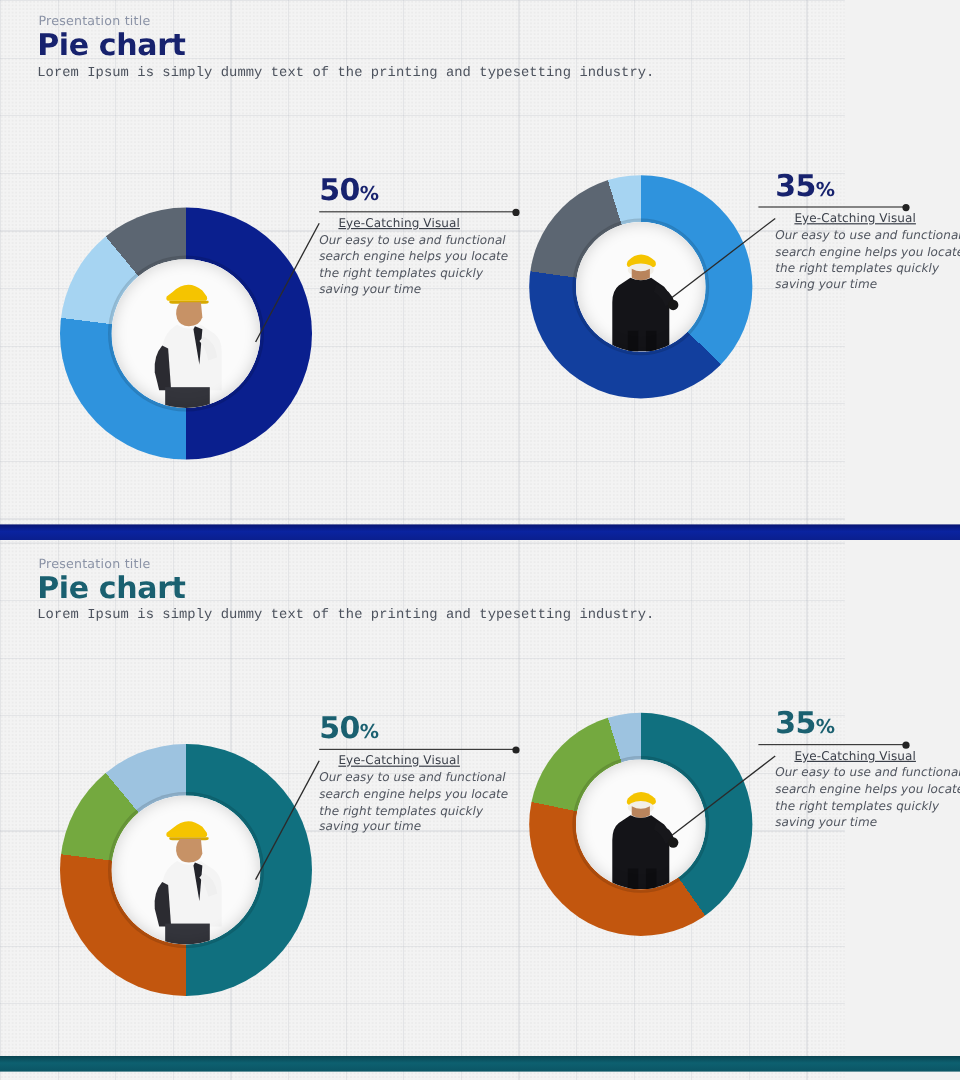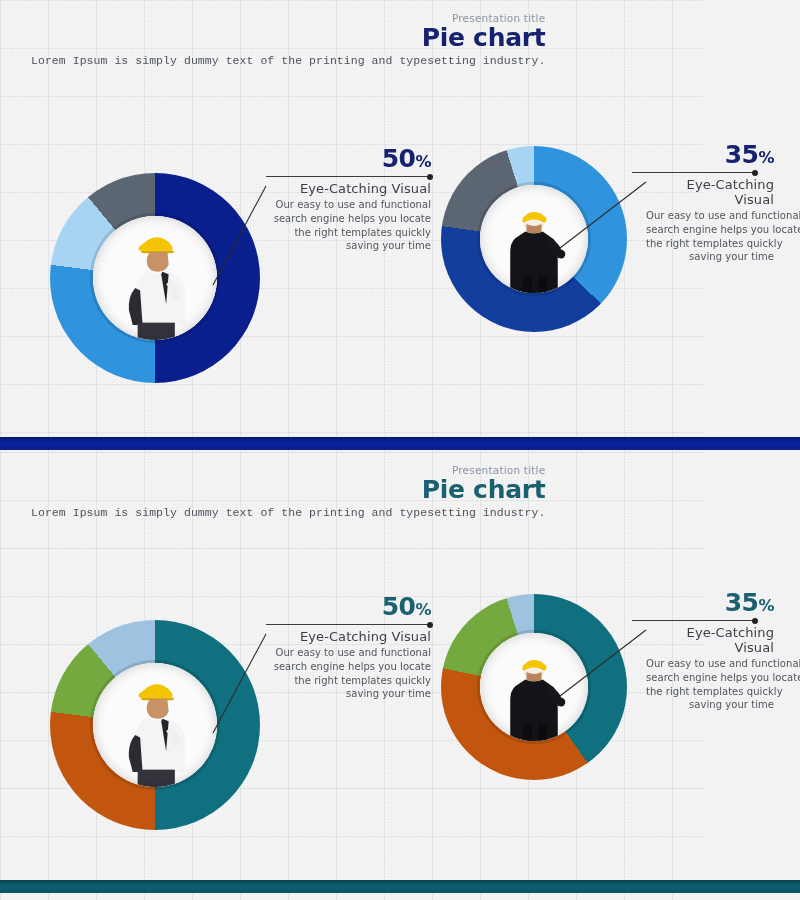--- a/index.html
+++ b/index.html
@@ -10,21 +10,20 @@
     overflow:hidden;
   }
   .page{position:relative;width:800px;height:900px;}
 
   .slide{
     position:absolute;left:0;width:704px;
     background:
       repeating-linear-gradient(to right, rgba(170,175,185,.22) 0 1px, transparent 1px 48px),
       repeating-linear-gradient(to bottom, rgba(170,175,185,.22) 0 1px, transparent 1px 48px),
       #f3f3f3;
-    text-align: right;
   }
   #slide-1{top:0;height:452px;}
   #slide-2{top:452px;height:448px;}
 
   .noise{
     position:absolute;inset:0;
     background-image:
       radial-gradient(rgba(0,0,0,.030) 0.6px, transparent 0.7px),
       radial-gradient(rgba(255,255,255,.45) 0.5px, transparent 0.6px);
     background-size:3px 3px, 5px 5px;
@@ -80,24 +79,24 @@
     font-size:25px;font-weight:bold;letter-spacing:-.5px;line-height:1;
     margin:0 0 5px 0;
   }
   .pct .sym{font-size:16px;font-weight:bold;}
   .rule{position:relative;height:1px;background:#3c3c3c;margin-bottom:4px;}
   .rule .dot{
     position:absolute;right:-2px;top:-2.5px;
     width:6px;height:6px;border-radius:50%;background:#232323;
   }
   .c-head{
-    font-size:13px;color:#3a3f49;margin:0 0 2px 0;letter-spacing:.1px;
+    font-size:10px;color:#3a3f49;margin:0 0 2px 16px;letter-spacing:.1px;text-decoration:underline;
   }
   .c-body{
-    font-size:10px;color:#50555f;line-height:1.38;letter-spacing:.05px;
+    font-size:10px;color:#50555f;line-height:1.38;letter-spacing:.05px;font-style:italic;
   }
   .c-body div{white-space:nowrap;}
 
   .leader{position:absolute;overflow:visible;pointer-events:none;}
 </style>
 </head>
 <body>
 
 <div class="page">
 

